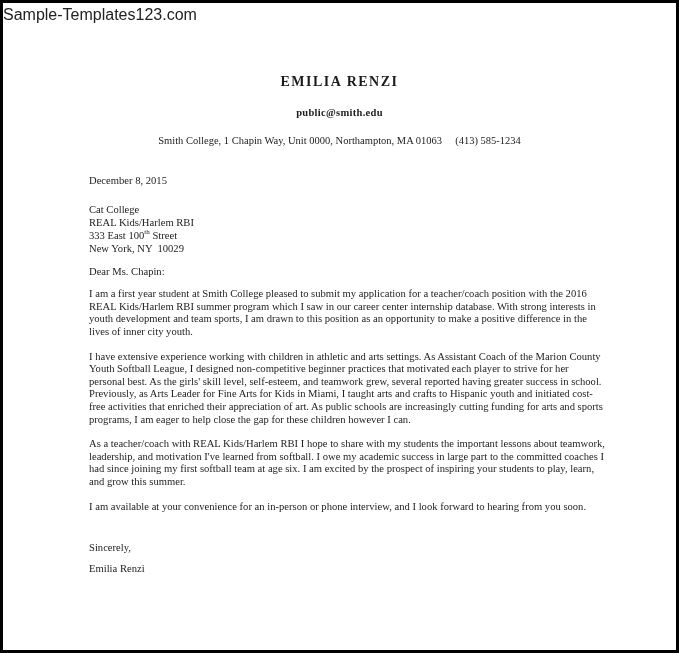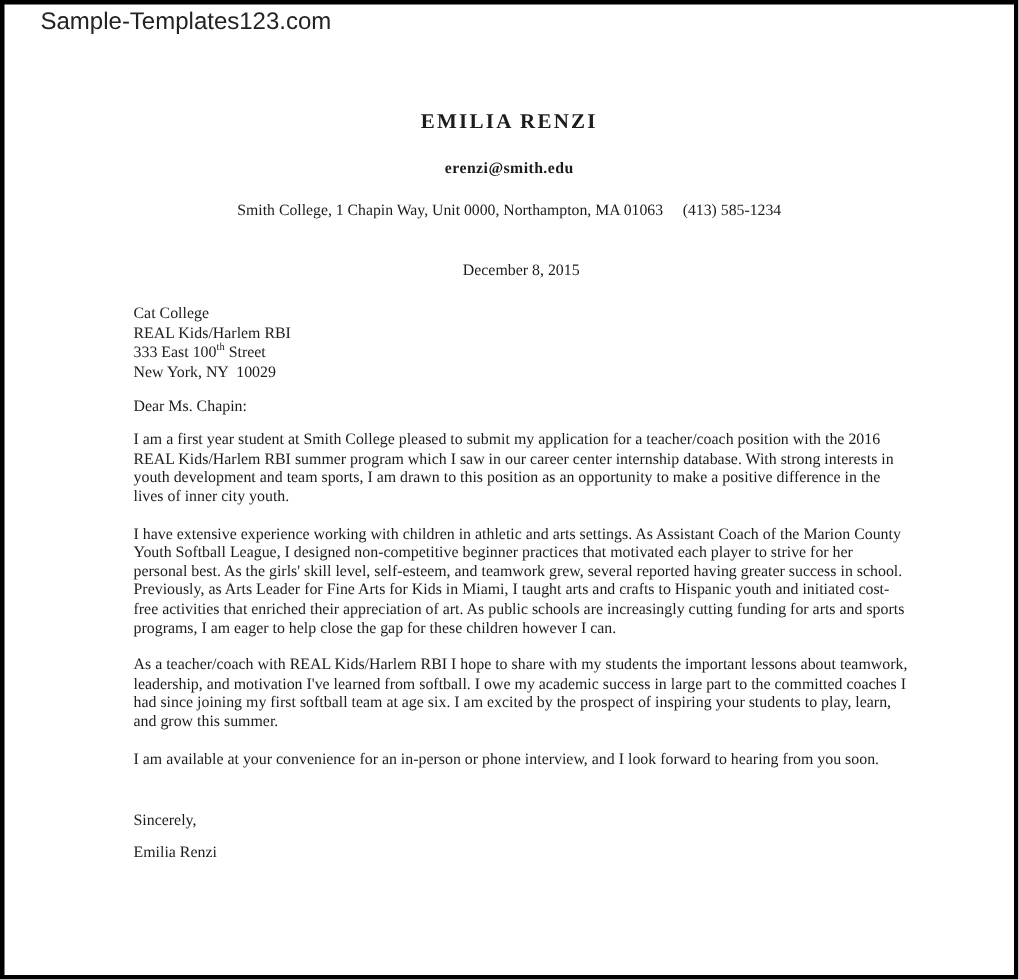--- a/index.html
+++ b/index.html
@@ -14,21 +14,21 @@
     box-sizing: border-box;
     background: #ffffff;
     border: 3px solid #000000;
     overflow: hidden;
     font-family: "Liberation Serif", serif;
     color: #1c1c1c;
   }
   .watermark {
     position: absolute;
     top: 3px;
-    left: 24px;
+    left: 0;
     font-family: "Liberation Sans", sans-serif;
     font-size: 16px;
     color: #222222;
   }
   .letter-header {
     padding-top: 71px;
     text-align: center;
   }
   .sender-name {
     font-size: 14px;
@@ -48,21 +48,20 @@
     text-align: center;
   }
   .letter-body {
     margin: 29px 58px 0 86px;
     width: 517px;
     font-size: 10.6px;
     line-height: 12.6px;
   }
   .date-line {
     margin: 0 0 15px 0;
-    text-align: center;
   }
   .recipient-block div {
     line-height: 13px;
   }
   .recipient-city {
     white-space: pre-wrap;
   }
   sup {
     font-size: 7px;
     line-height: 0;
@@ -83,21 +82,21 @@
 </style>
 </head>
 <body>
 
 <div class="page">
 
   <div class="watermark">Sample-Templates123.com</div>
 
   <div class="letter-header">
     <div class="sender-name">EMILIA RENZI</div>
-    <div class="sender-email">erenzi@smith.edu</div>
+    <div class="sender-email">public@smith.edu</div>
     <div class="sender-contact">Smith College, 1 Chapin Way, Unit 0000, Northampton, MA 01063     (413) 585-1234</div>
   </div>
 
   <div class="letter-body">
 
     <p class="date-line">December 8, 2015</p>
 
     <div class="recipient-block">
       <div>Cat College</div>
       <div>REAL Kids/Harlem RBI</div>

